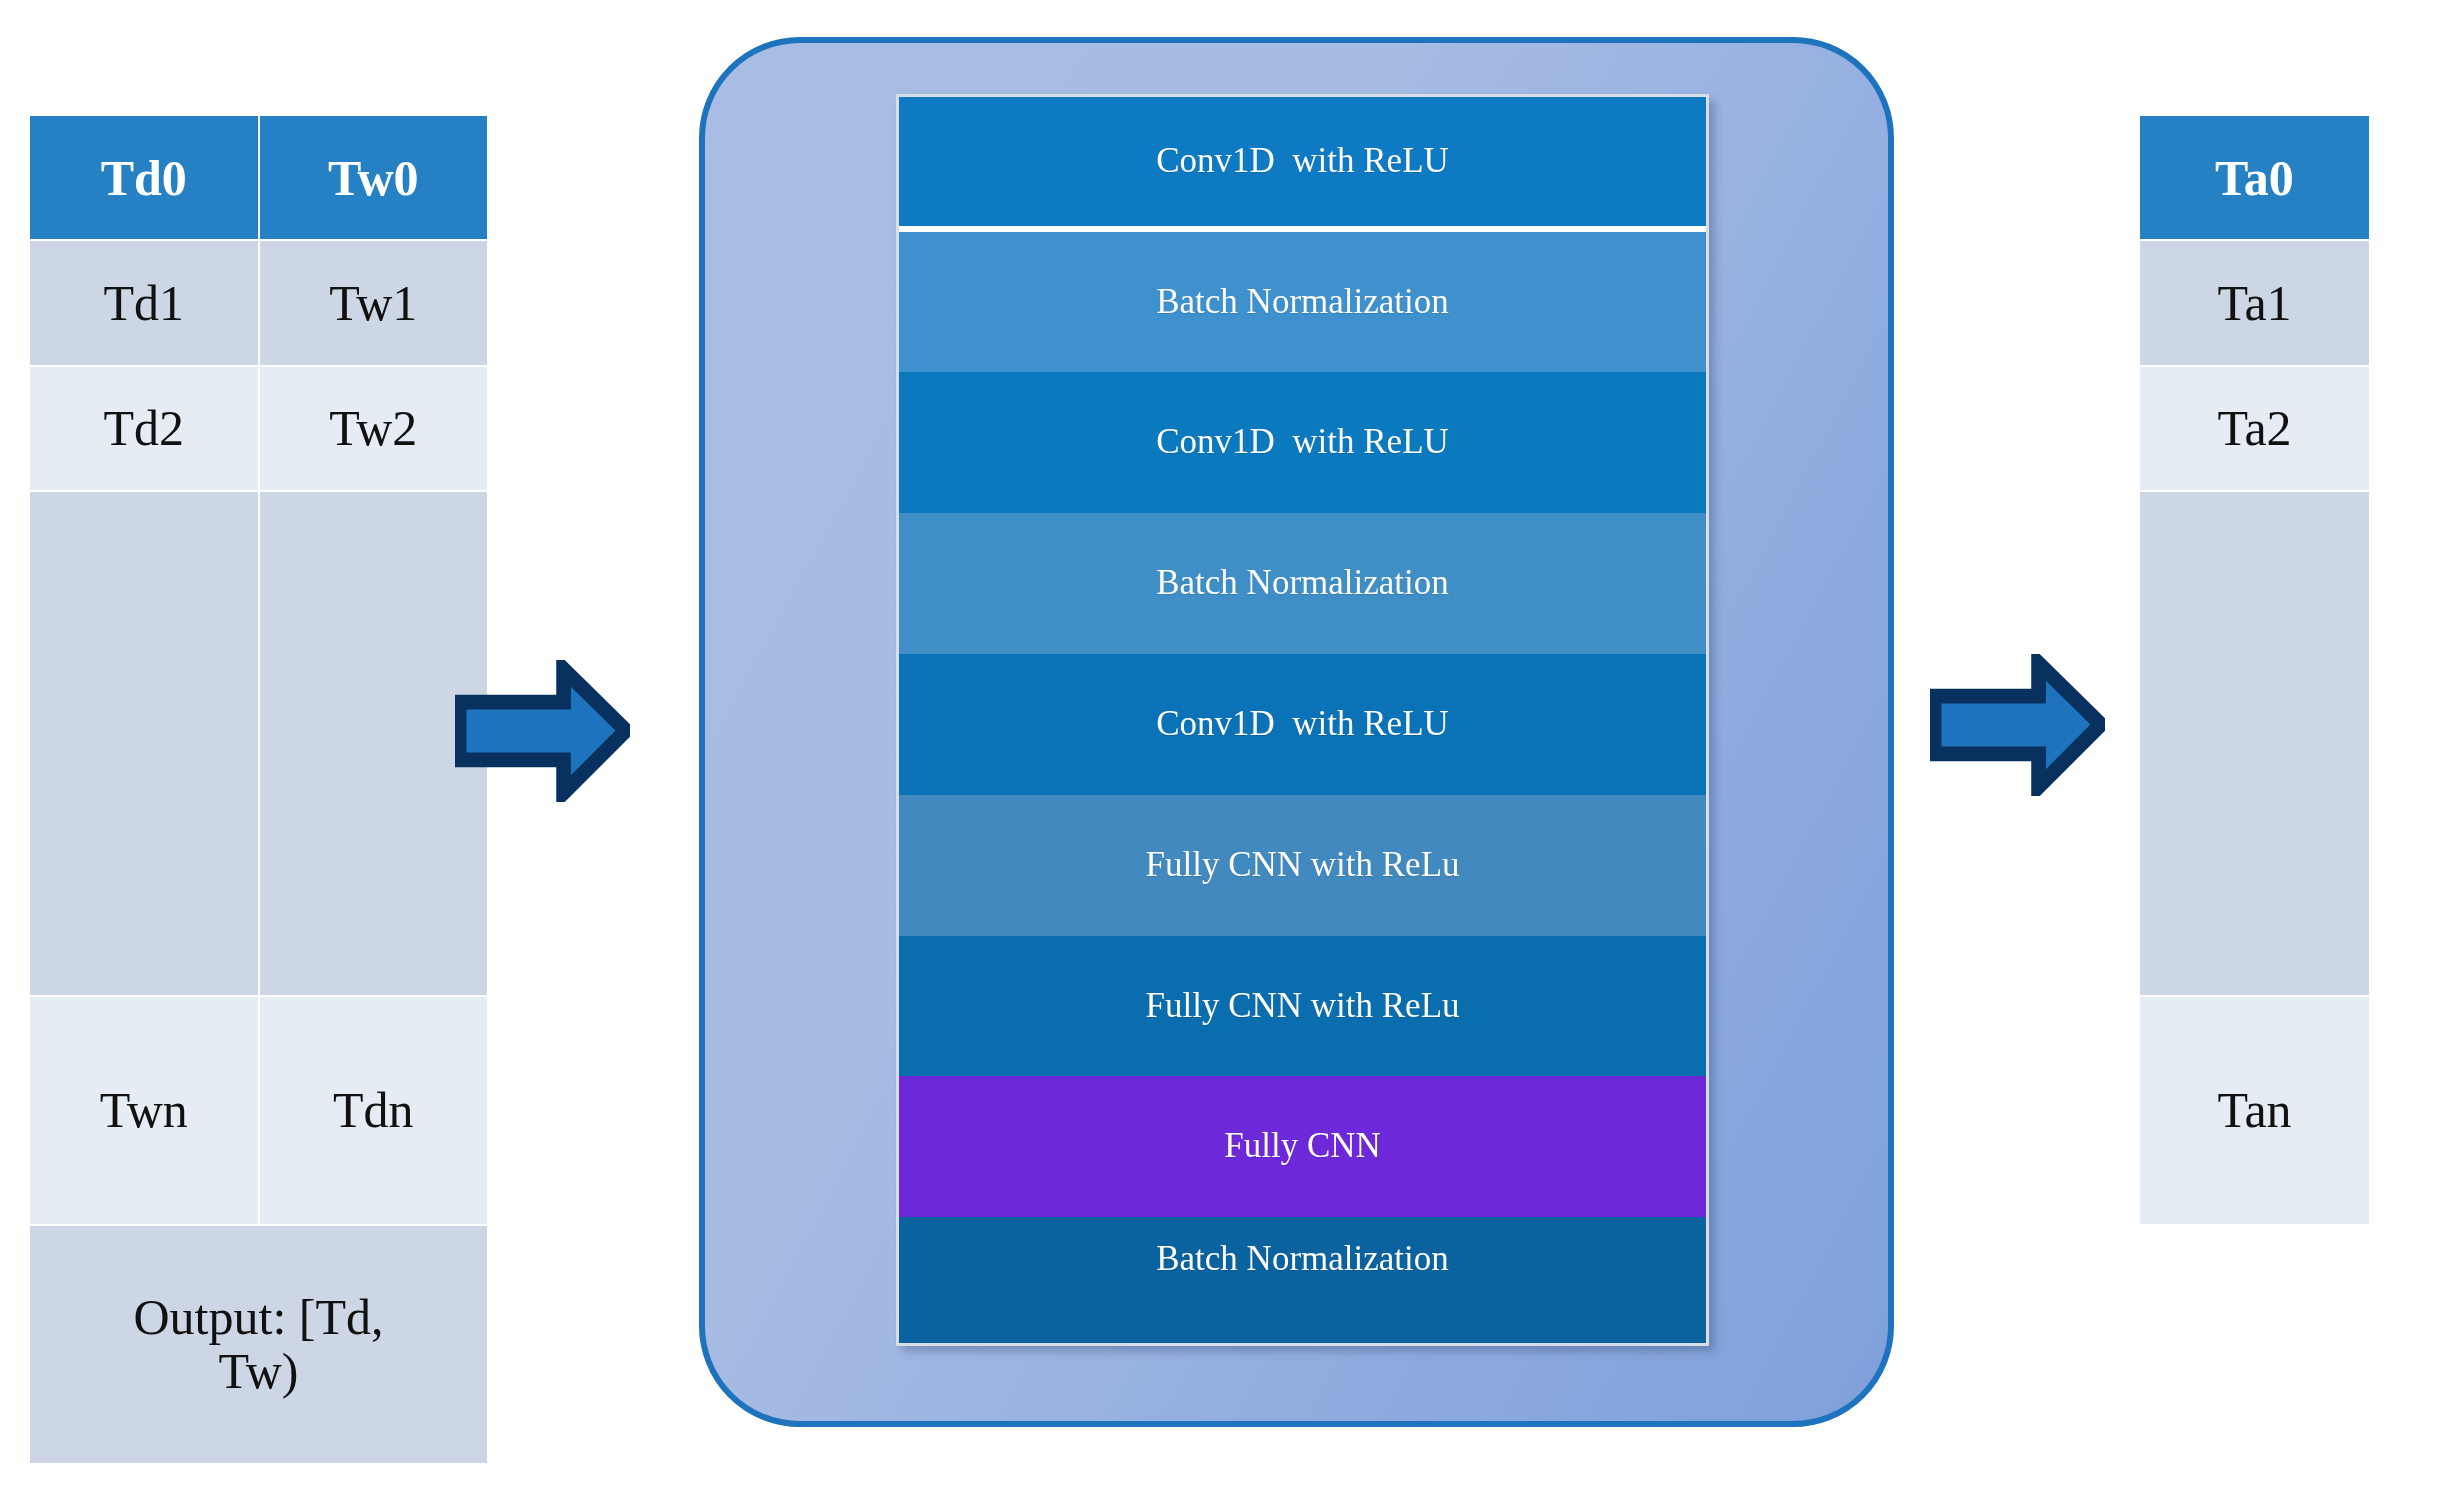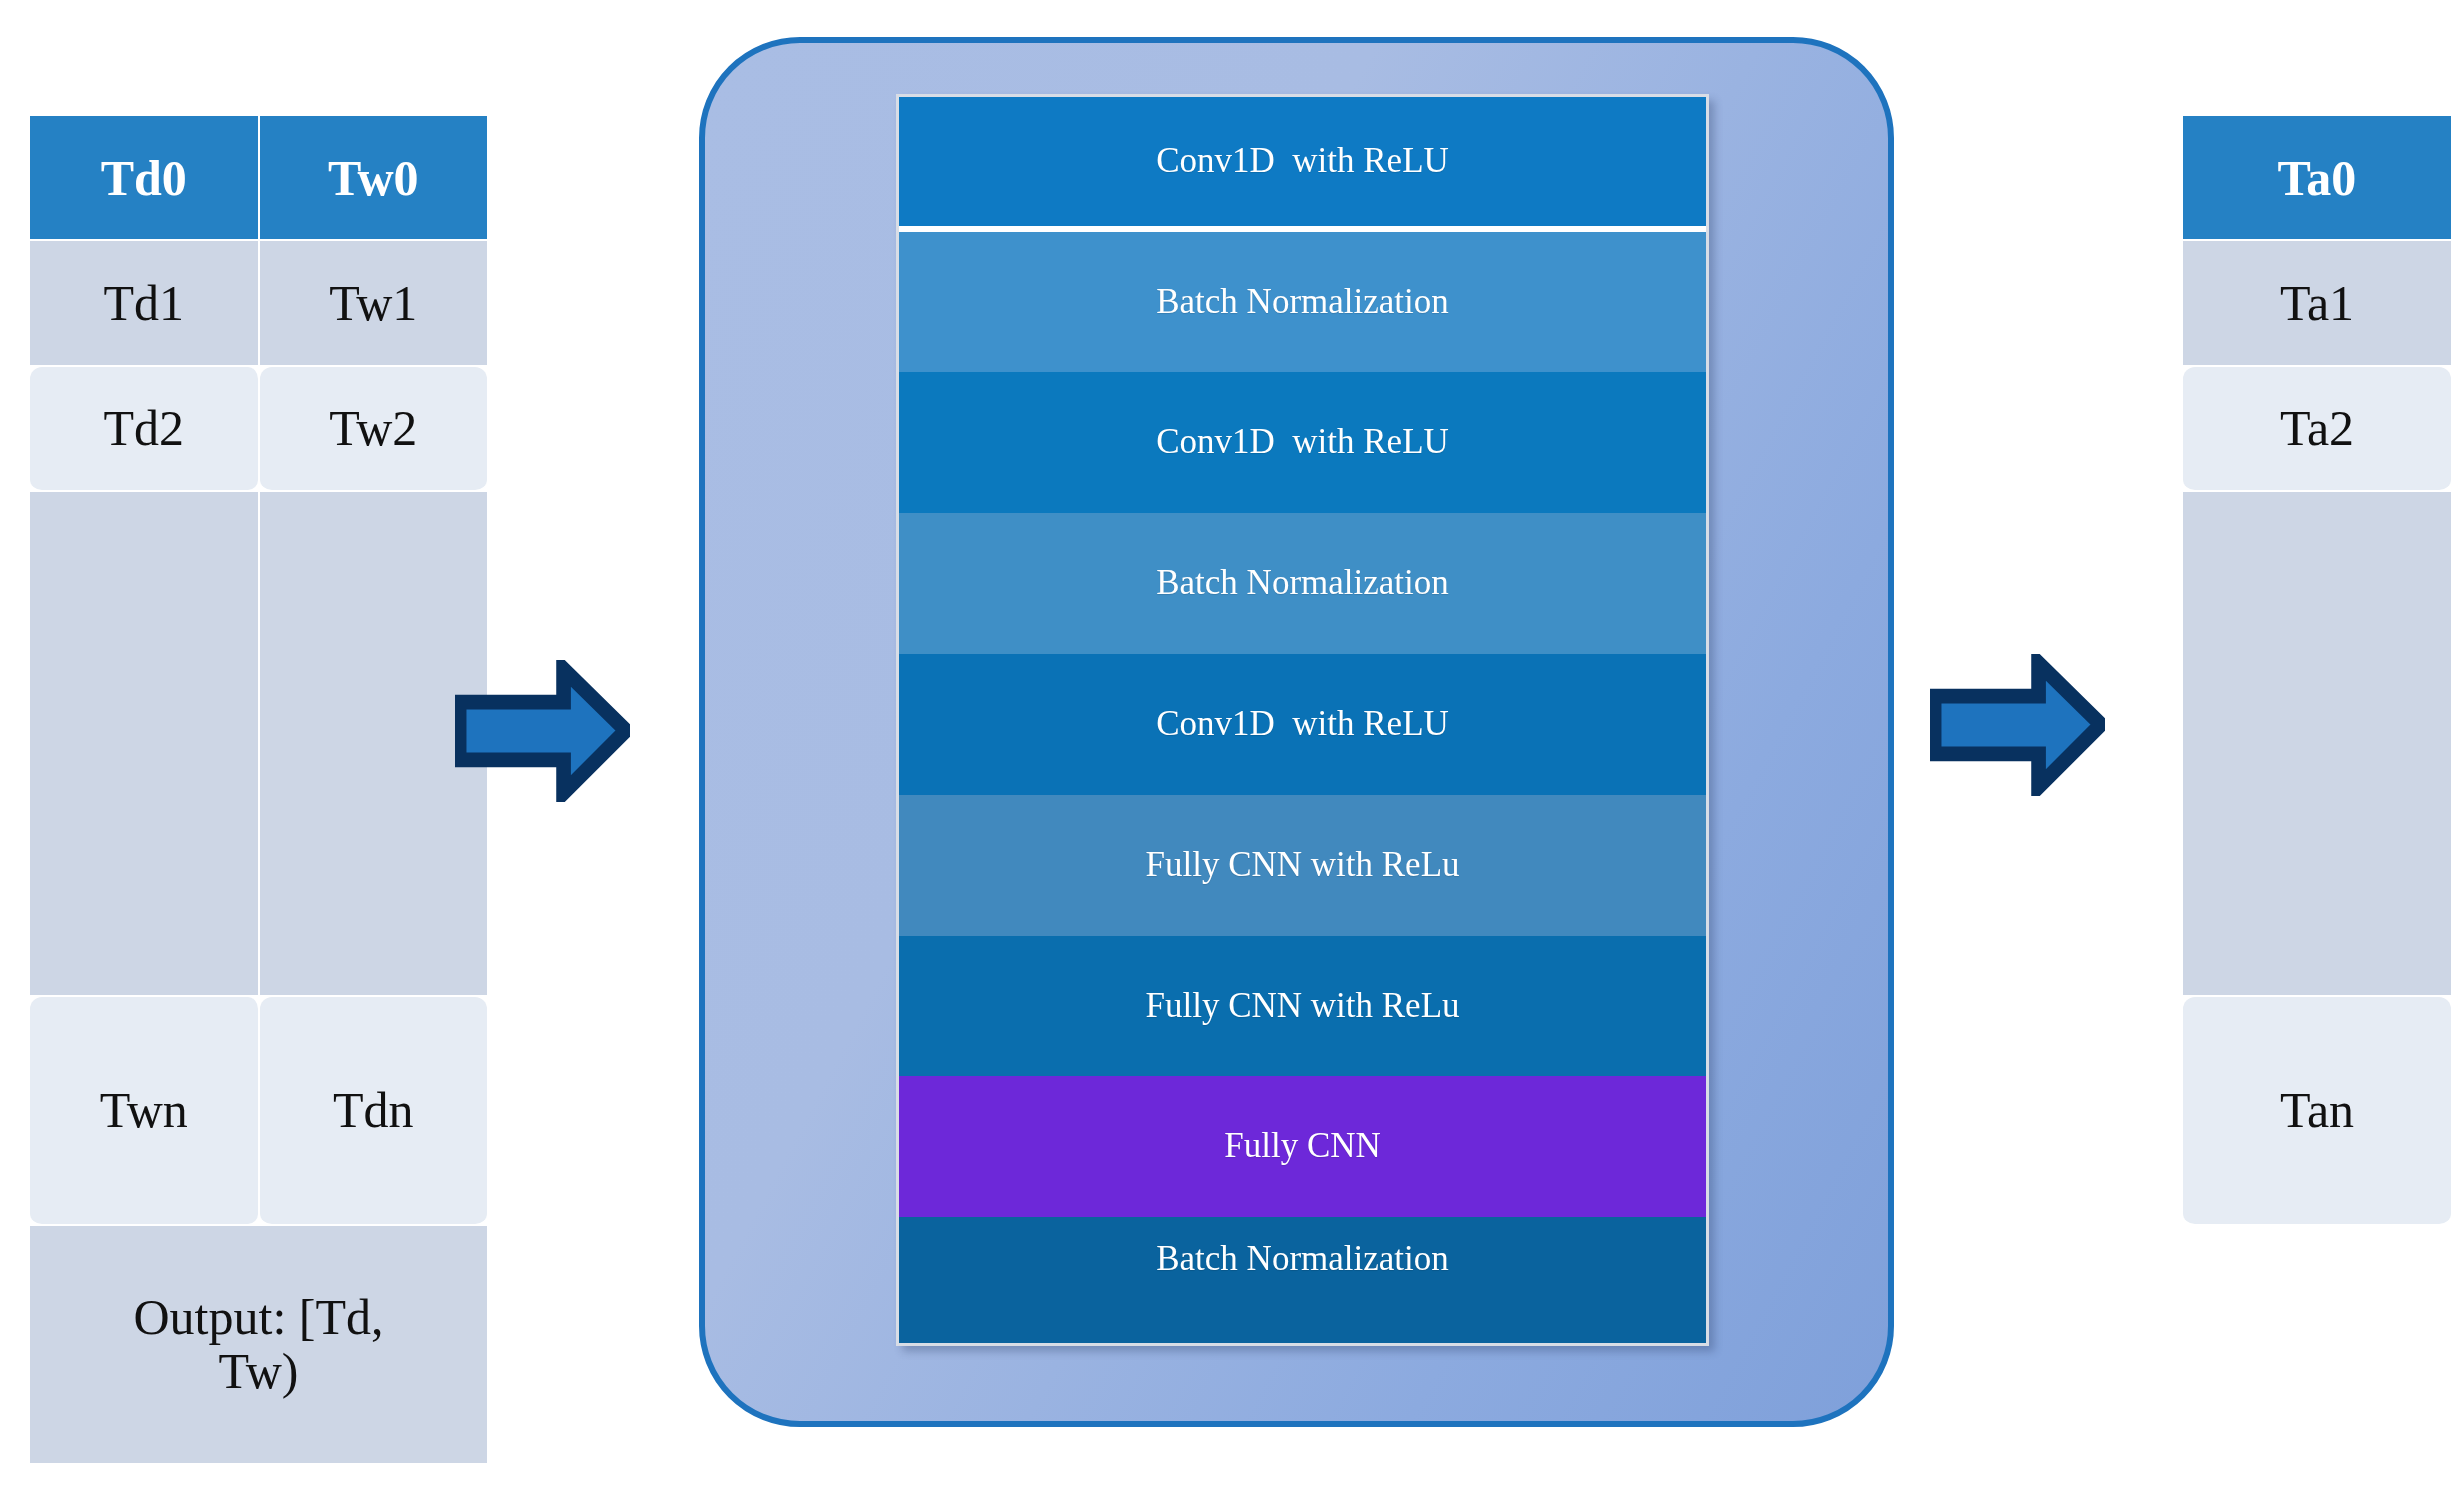--- a/index.html
+++ b/index.html
@@ -45,41 +45,40 @@
   }
   .cell:last-child { border-right: none; }
   .row-header .cell {
     background: #2581C4;
     color: #ffffff;
     font-weight: bold;
     border-bottom: 2.8px solid #ffffff;
     text-align: right;
   }
   .tone-a .cell { background: #CDD6E5; }
-  .tone-b .cell { background: #E6ECF4; border-radius: 12px; }
+  .tone-b .cell { background: #E6ECF4; }
   .span-cell {
     flex: 1 1 100%;
     border-right: none;
   }
 
   
   #input-table {
     left: 30px;
     top: 116px;
     width: 457px;
     height: 1347px;
   }
 
   
   #output-table {
     left: 2140px;
     top: 116px;
-    width: 268px;
+    width: 229px;
     height: 1347px;
-    margin-left: 43px;
   }
 
   
   .arrow {
     position: absolute;
     width: 175px;
     height: 142px;
   }
   #arrow-in  { left: 455px;  top: 660px; }
   #arrow-out { left: 1930px; top: 654px; }

